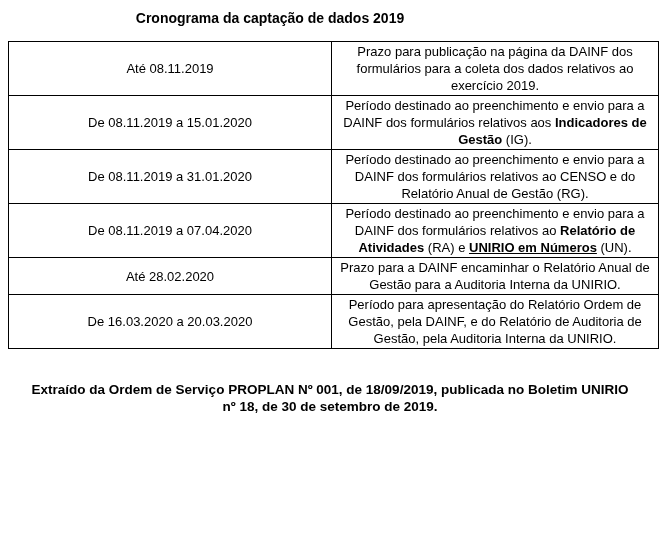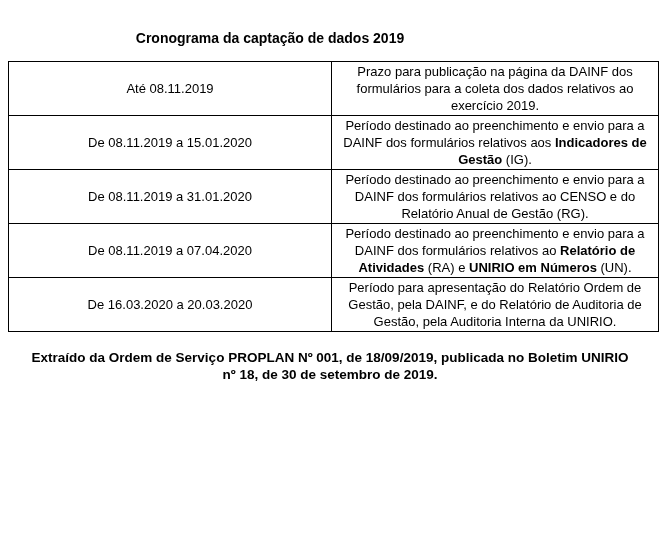--- a/index.html
+++ b/index.html
@@ -9,21 +9,21 @@
     width: 660px;
     height: 545px;
     font-family: "Liberation Sans", sans-serif;
     color: #000000;
     -webkit-font-smoothing: antialiased;
   }
   .page {
     box-sizing: border-box;
     width: 660px;
     height: 545px;
-    padding: 24px 8px 0 8px;
+    padding: 4px 8px 0 8px;
     overflow: hidden;
   }
   .title {
     width: 524px;            
     font-size: 14px;
     font-weight: bold;
     text-align: center;
     margin: 6px 0 15px 0;
   }
   table.schedule {
@@ -45,21 +45,21 @@
   }
   td.description {
     width: 318px;
   }
   .footer {
     font-size: 13.5px;
     font-weight: bold;
     text-align: center;
     line-height: 17px;
     max-width: 612px;
-    margin: 17px auto 0 auto;
+    margin: 32px auto 0 auto;
   }
 </style>
 </head>
 <body>
 
 <div class="page">
 
   <div class="title">Cronograma da captação de dados 2019</div>
 
   <table class="schedule">
@@ -74,23 +74,27 @@
     <td class="description"><span>Período destinado ao preenchimento e envio para a DAINF dos formulários relativos aos </span><span style="font-weight: bold;">Indicadores de Gestão</span><span> (IG).</span></td>
   </tr>
 
   <tr>
     <td class="period">De 08.11.2019 a 31.01.2020</td>
     <td class="description"><span>Período destinado ao preenchimento e envio para a DAINF dos formulários relativos ao </span><span style="font-weight: normal;">CENSO</span><span> e do </span><span style="font-weight: normal;">Relatório Anual de Gestão</span><span> (RG).</span></td>
   </tr>
 
   <tr>
     <td class="period">De 08.11.2019 a 07.04.2020</td>
-    <td class="description"><span>Período destinado ao preenchimento e envio para a DAINF dos formulários relativos ao </span><span style="font-weight: bold;">Relatório de Atividades</span><span> (RA) e </span><span style="font-weight: bold;">UNIRIO em Números</span><span> (UN).</span></td>
+    <td class="description"><span>Período destinado ao preenchimento e envio para a DAINF dos formulários relativos ao </span><span style="font-weight: bold;">Relatório de Atividades</span><span> (RA) e </span><span style="font-weight: bold; text-decoration: underline;">UNIRIO em Números</span><span> (UN).</span></td>
   </tr>
 
+  <tr>
+    <td class="period">Até 28.02.2020</td>
+    <td class="description"><span>Prazo para a DAINF encaminhar o Relatório Anual de Gestão para a Auditoria Interna da UNIRIO.</span></td>
+  </tr>
 
   <tr>
     <td class="period">De 16.03.2020 a 20.03.2020</td>
     <td class="description"><span>Período para apresentação do Relatório Ordem de Gestão, pela DAINF, e do Relatório de Auditoria de Gestão, pela Auditoria Interna da UNIRIO.</span></td>
   </tr>
 
 </tbody>
   </table>
 
   <div class="footer">Extraído da Ordem de Serviço PROPLAN Nº 001, de 18/09/2019, publicada no Boletim UNIRIO nº 18, de 30 de setembro de 2019.</div>

